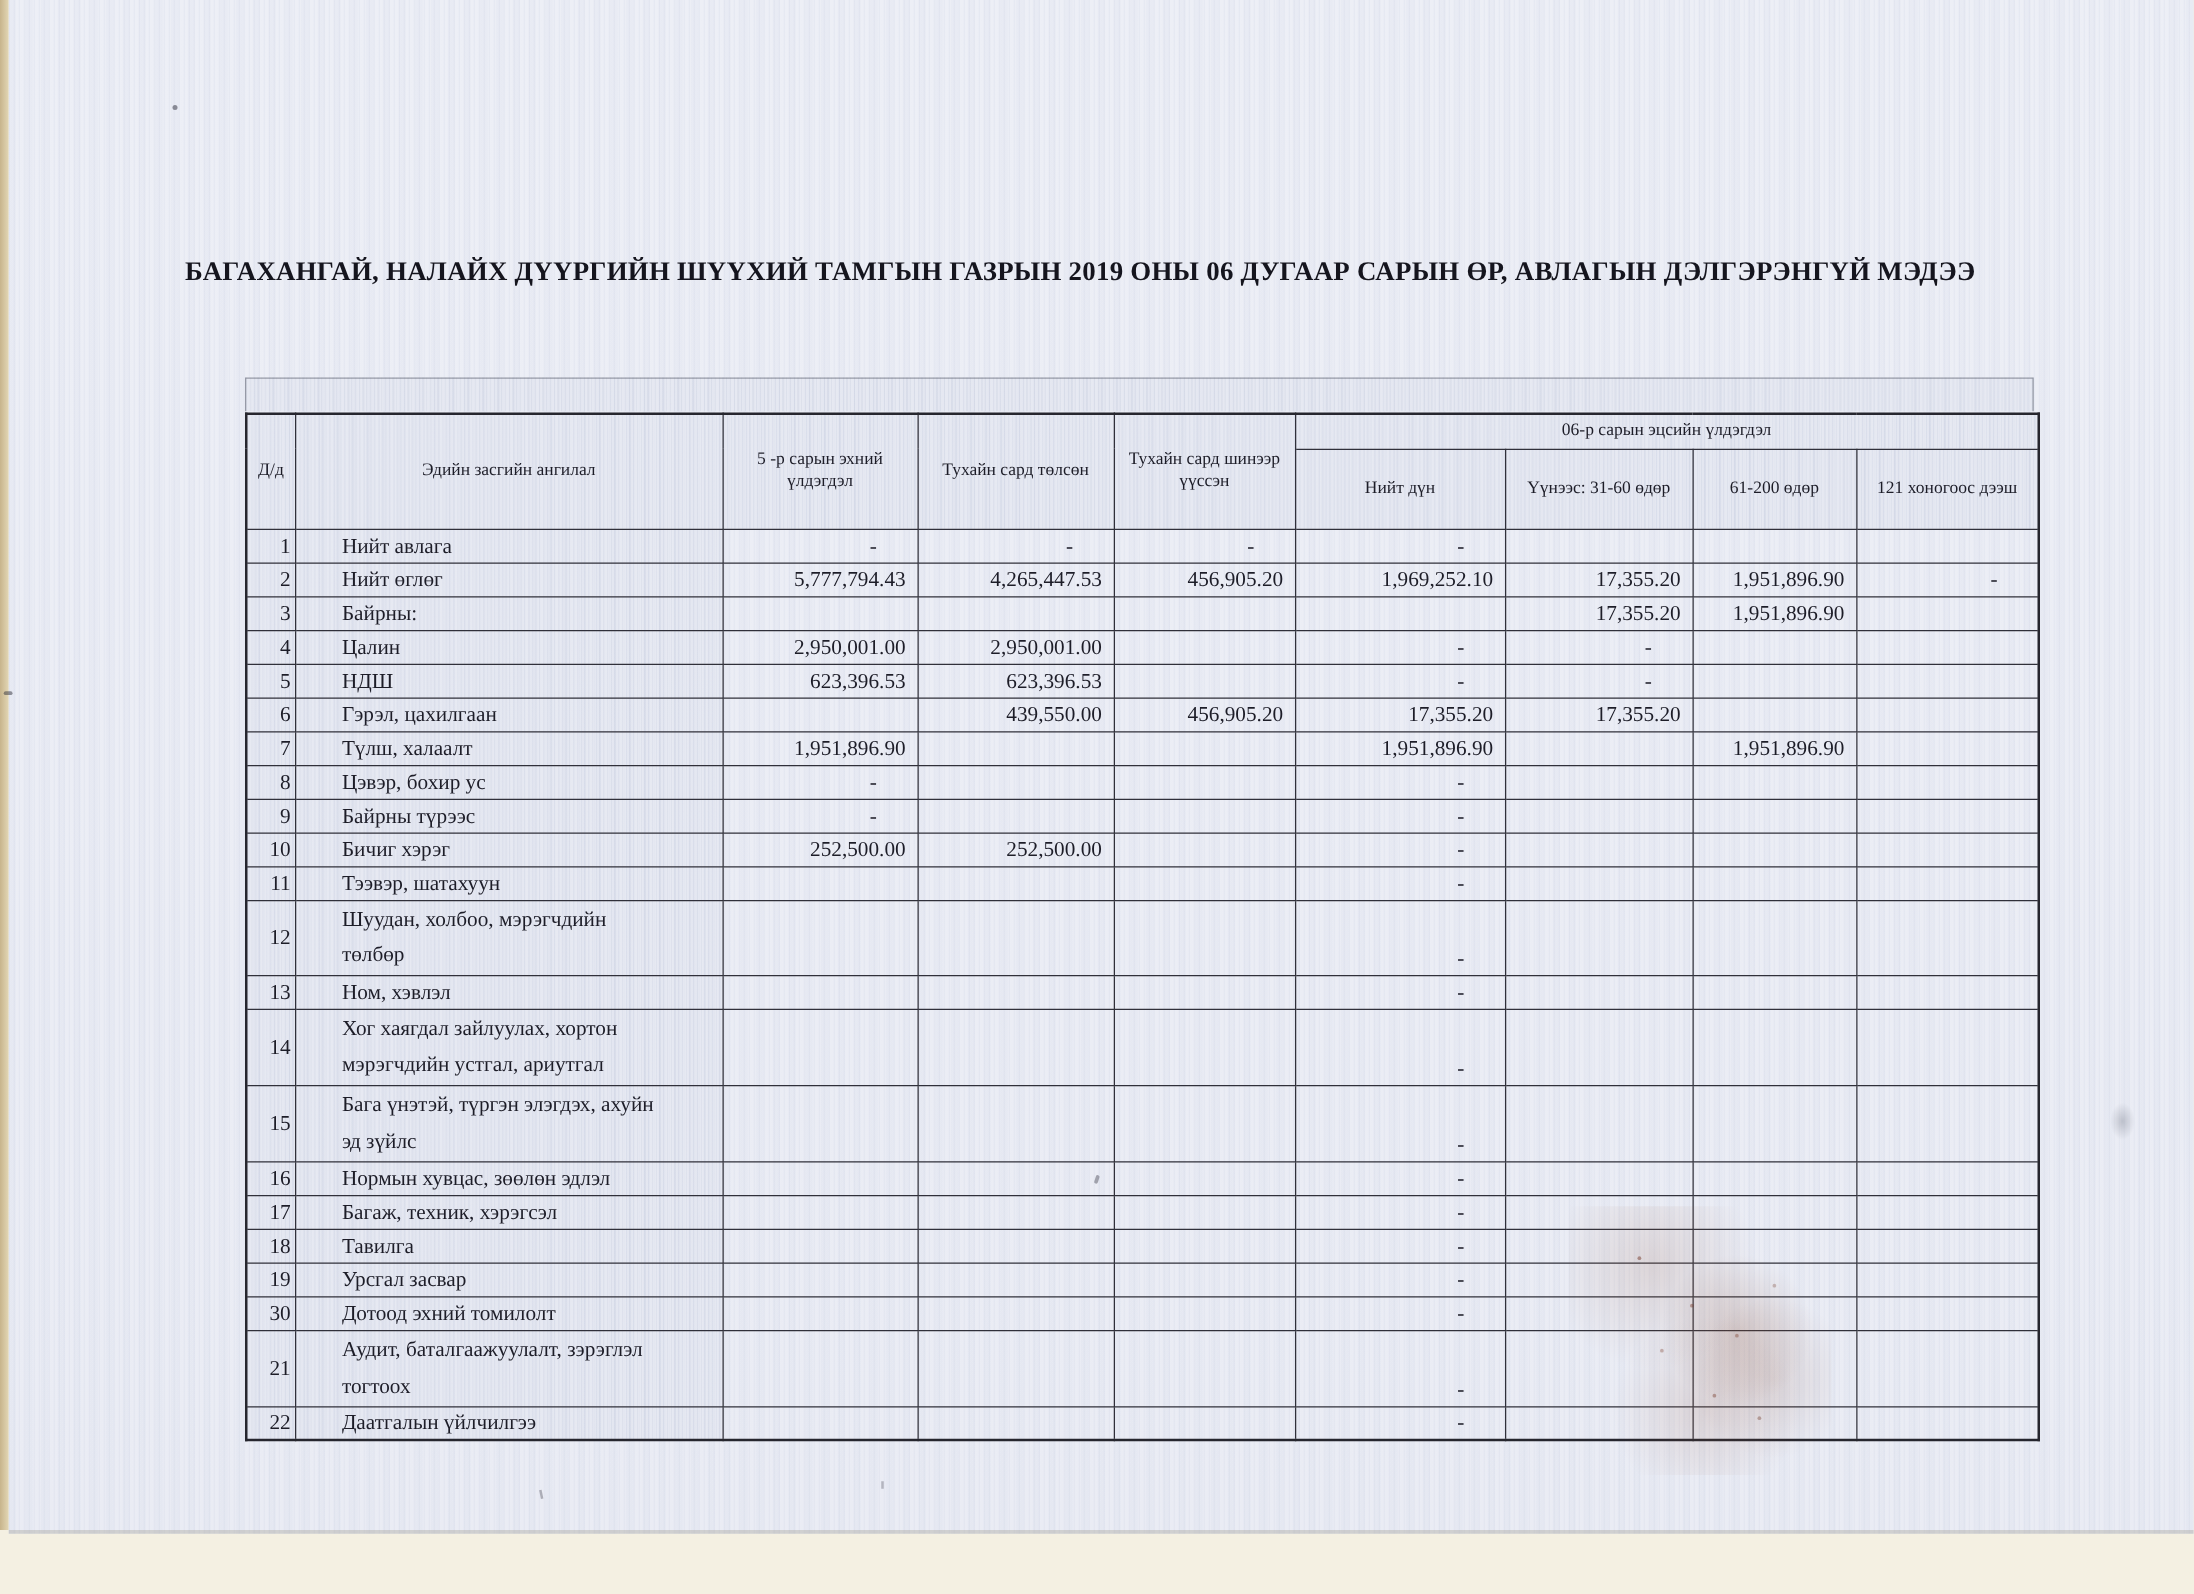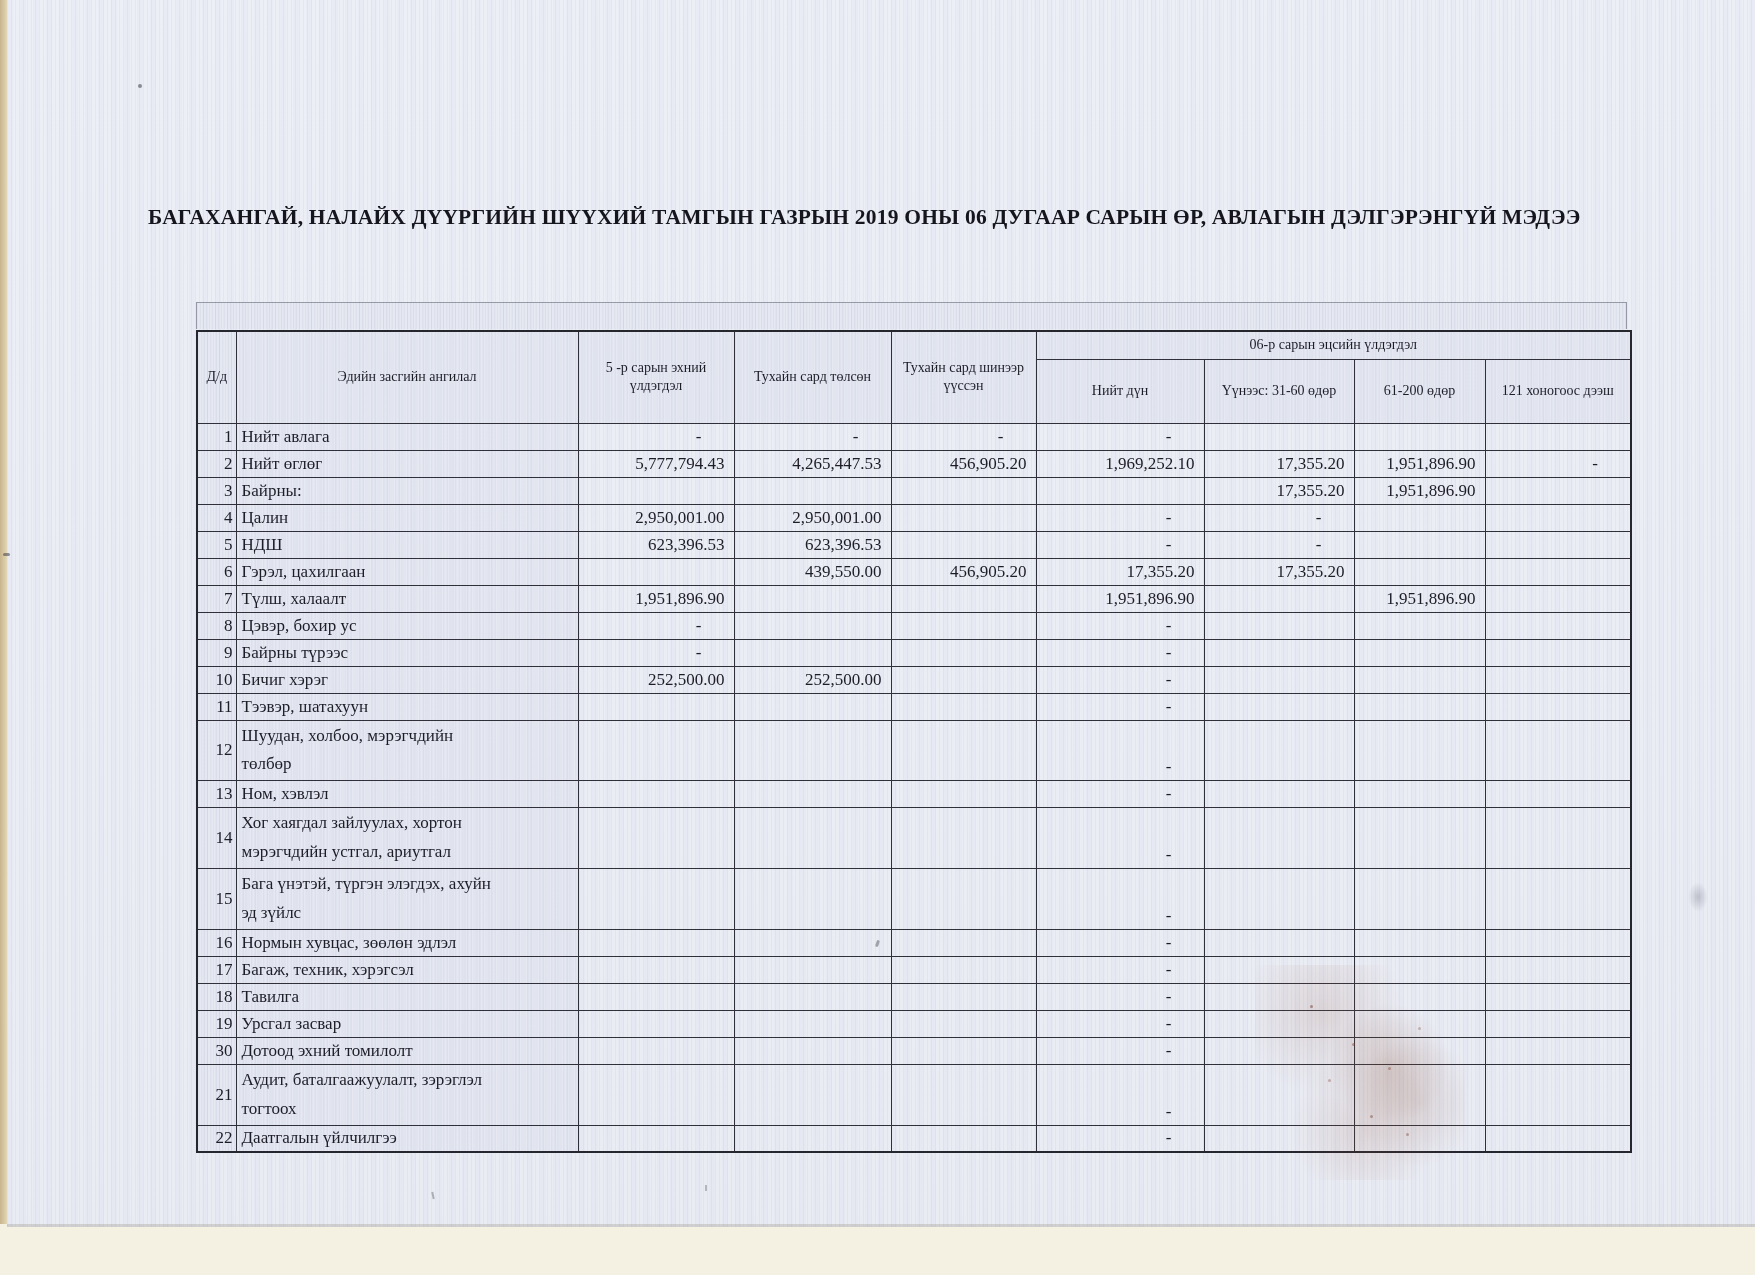--- a/index.html
+++ b/index.html
@@ -55,21 +55,21 @@
   tbody tr{height:27px;}
   tbody tr.tall{height:60px;}
   td.c-rownum{
     text-align:right;padding-right:3px;vertical-align:middle;
     background:repeating-linear-gradient(90deg, rgba(168,178,204,0.20) 0 1px, rgba(226,229,239,0.5) 1px 3px);
   }
   td.c-label{
     text-align:left;padding-left:5px;vertical-align:middle;
     background:repeating-linear-gradient(90deg, rgba(168,178,204,0.20) 0 1px, rgba(226,229,239,0.5) 1px 3px);
   }
-  td.c-label span{white-space:nowrap;}
+  td.c-label span{white-space:nowrap;margin-left:32px;}
   tr.tall td.c-label span{
     white-space:normal;display:inline-block;max-width:252px;line-height:1.7;
   }
   td.c-val{
     text-align:right;padding-right:9px;padding-bottom:3px;vertical-align:bottom;
   }
   td.c-val.dash{padding-right:32px;}
   td.c-val.b{font-weight:normal;}
   
   .artifact{position:absolute;pointer-events:none;}

